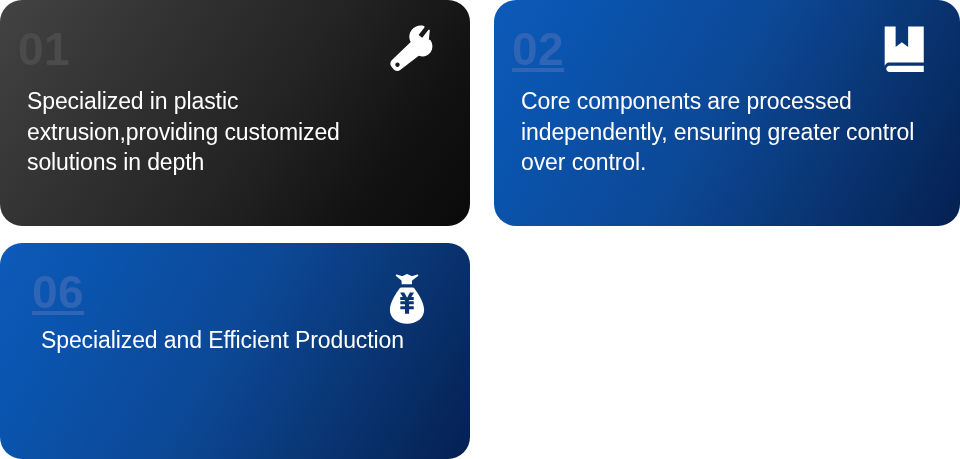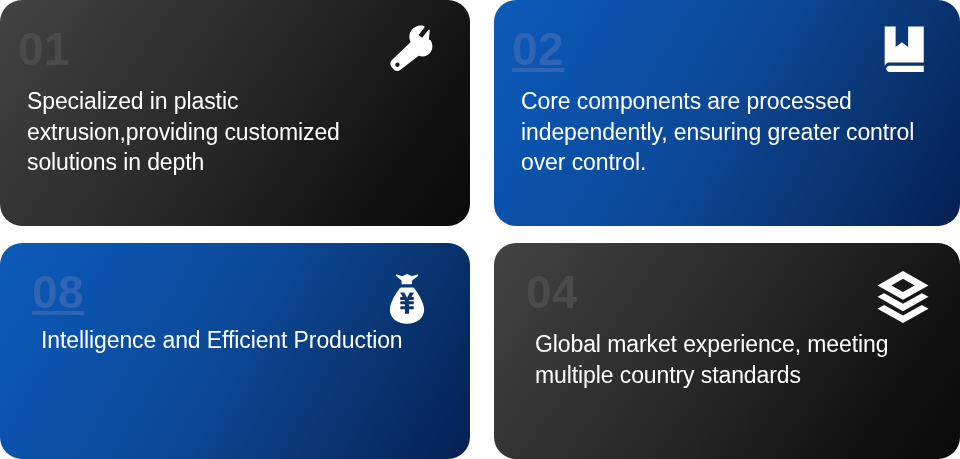--- a/index.html
+++ b/index.html
@@ -117,35 +117,24 @@
     <p class="body">Core components are processed independently, ensuring greater control over control.</p>
     <span class="icon">
       <svg viewBox="0 0 64 64" xmlns="http://www.w3.org/2000/svg" aria-hidden="true">
         <path fill="#ffffff" d="M6 2h14v26l8-6 8 6V2h20v46H12c-3.3 0-6 2.7-6 6V2z"></path>
         <path fill="#ffffff" d="M12 52h44v8H12c-2.2 0-4-1.8-4-4s1.8-4 4-4z"></path>
       </svg>
     </span>
   </div>
 
   <div class="card blue card-3">
-    <div class="num">08</div>
-    <p class="body">Intelligence and Efficient Production</p>
+    <div class="num">06</div>
+    <p class="body">Specialized and Efficient Production</p>
     <span class="icon">
       <svg viewBox="0 0 64 64" xmlns="http://www.w3.org/2000/svg" aria-hidden="true">
         <path fill="#ffffff" d="M19 4.6c-.8-.6-.1-1.9.9-1.6l5.7 1.8c.4.1.8.1 1.2 0l4.6-2.2c.4-.2.9-.2 1.3 0l4.6 2.2c.4.2.8.2 1.2 0l5.7-1.8c1-.3 1.7 1 .9 1.6l-6.6 5.2c-.4.3-.6.8-.6 1.3v3.5H25.6v-3.5c0-.5-.2-1-.6-1.3L19 4.6z"></path>
         <path fill="#ffffff" d="M38.6 18.5H25.4c-1 0-1.9.5-2.5 1.3-3.2 4.3-11.2 16-11.2 24.9 0 10.3 9.2 16.6 20.3 16.6s20.3-6.3 20.3-16.6c0-8.9-8-20.6-11.2-24.9-.6-.8-1.5-1.3-2.5-1.3zM40 33.2h-5.2l-.9 1.5h6.1v3.6h-5.5v2.3h5.5v3.6h-5.5v5.3h-4.9v-5.3h-5.5v-3.6h5.5v-2.3h-5.5v-3.6h6L29 33.2h-5v-3.6h3.1l-3.3-5.3h4.9l3.4 6.1 3.4-6.1h4.9l-3.3 5.3H40v3.6z"></path>
       </svg>
     </span>
   </div>
 
-  <div class="card dark card-4">
-    <div class="num">04</div>
-    <p class="body">Global market experience, meeting multiple country standards</p>
-    <span class="icon">
-      <svg viewBox="0 0 64 64" xmlns="http://www.w3.org/2000/svg" aria-hidden="true">
-        <path fill="#ffffff" d="M32 2.5 1.8 19.5 32 36.5l30.2-17zM32 11.7l13.8 7.8L32 27.3l-13.8-7.8z"></path>
-        <path fill="#ffffff" d="M9.6 28.6 1.8 33l30.2 17 30.2-17-7.8-4.4-22.4 12.6z"></path>
-        <path fill="#ffffff" d="M9.6 42.6 1.8 47l30.2 17 30.2-17-7.8-4.4L32 55.2z"></path>
-      </svg>
-    </span>
-  </div>
 
 </div>
 
 </body></html>

